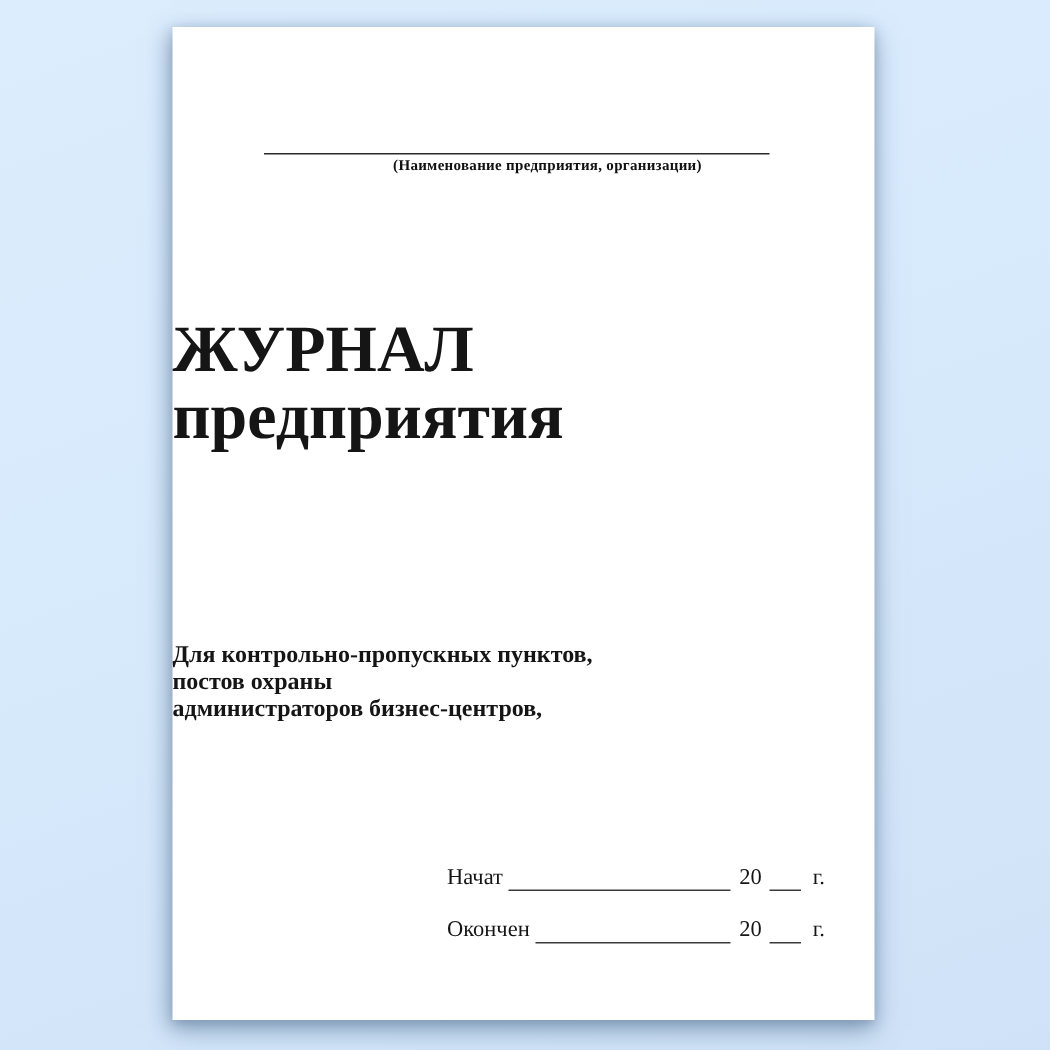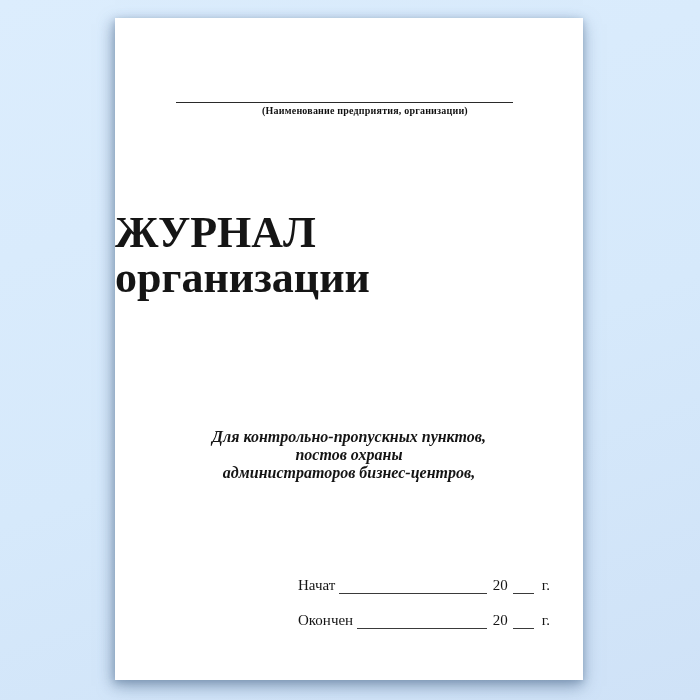--- a/index.html
+++ b/index.html
@@ -55,24 +55,22 @@
     font-size: 44px;
     font-weight: bold;
     line-height: 45px;
     color: #151515;
   }
   .subtitle-block {
     position: absolute;
     left: 0;
     top: 410px;
     width: 100%;
-    text-align: center;
     font-size: 16px;
     font-weight: bold;
-    font-style: italic;
     line-height: 18px;
     color: #151515;
   }
   .date-rows {
     position: absolute;
     left: 183px;
     top: 556px;
     width: 252px;
   }
   .date-row {
@@ -111,21 +109,21 @@
 <body>
 
 <div class="stage">
   <div class="sheet">
 
     <div class="org-line"></div>
     <div class="org-caption">(Наименование предприятия, организации)</div>
 
     <div class="title-block">
       <div>ЖУРНАЛ</div>
-      <div>организации</div>
+      <div>предприятия</div>
     </div>
 
     <div class="subtitle-block">
       <div>Для контрольно-пропускных пунктов,</div>
       <div>постов охраны</div>
       <div>администраторов бизнес-центров,</div>
     </div>
 
     <div class="date-rows">
       <div class="date-row">

